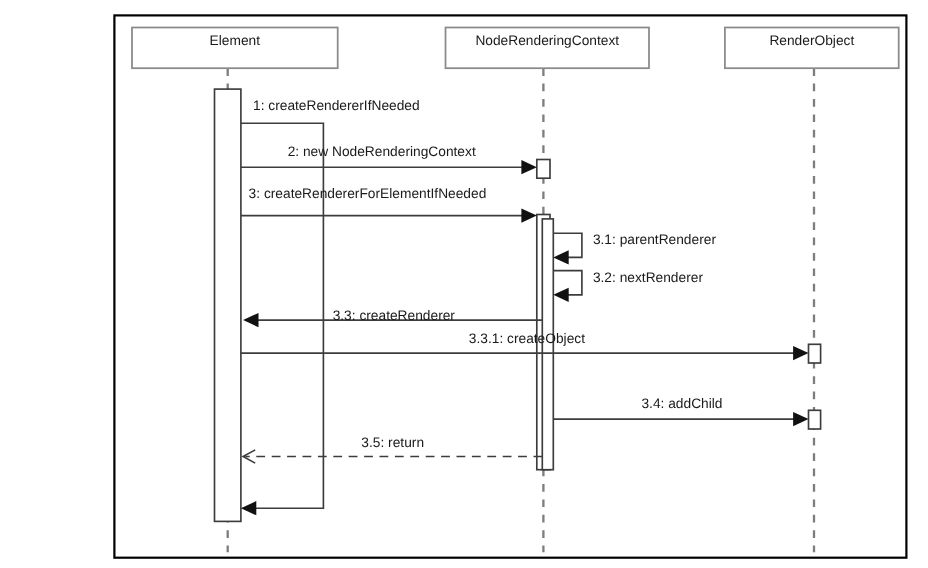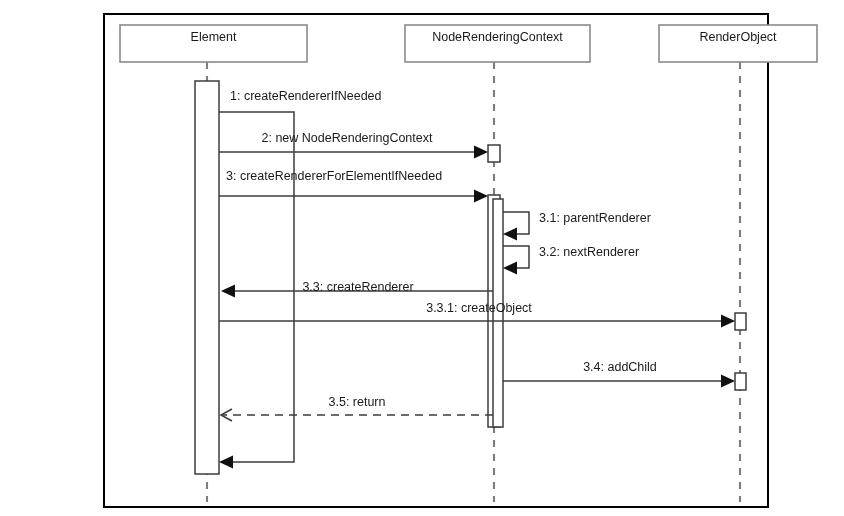--- a/index.html
+++ b/index.html
@@ -16,21 +16,21 @@
   #canvas {
     position: relative;
     width: 844px;
     height: 516px;
     background: #ffffff;
   }
   #diagram-frame {
     position: absolute;
     left: 103px;
     top: 13px;
-    width: 666px;
+    width: 722px;
     height: 495px;
     border: 2px solid #000000;
     box-sizing: border-box;
     background: #ffffff;
   }
   svg#seq {
     position: absolute;
     left: 0;
     top: 0;
     display: block;

